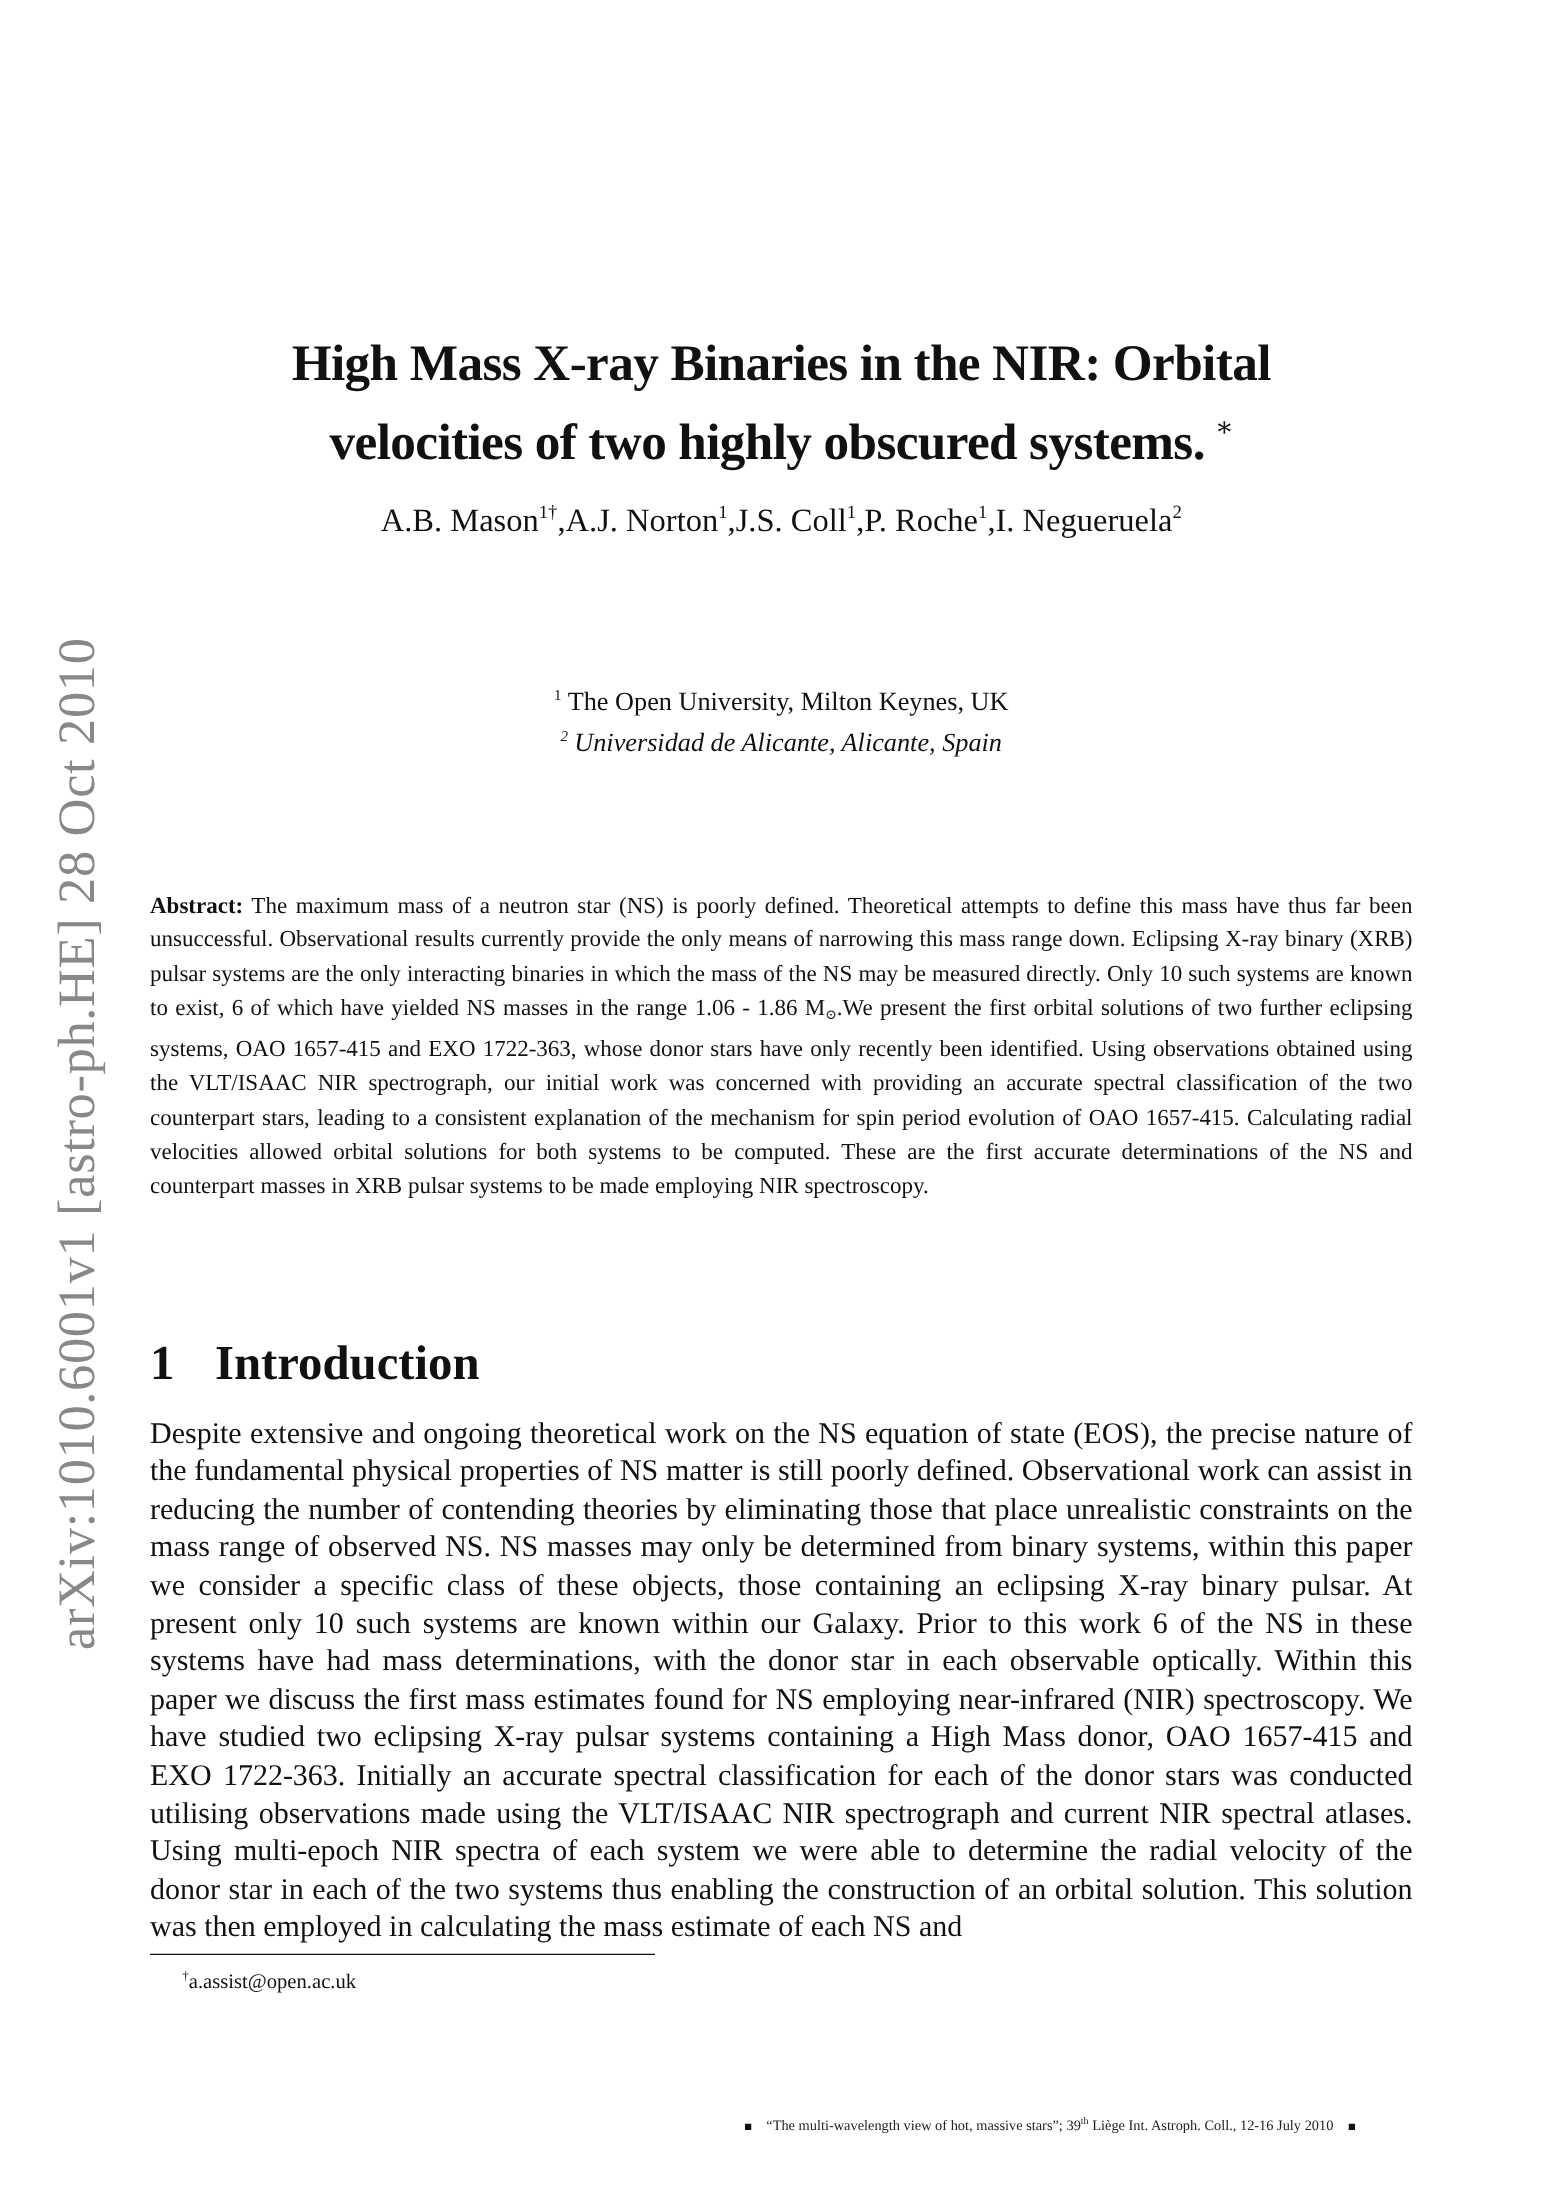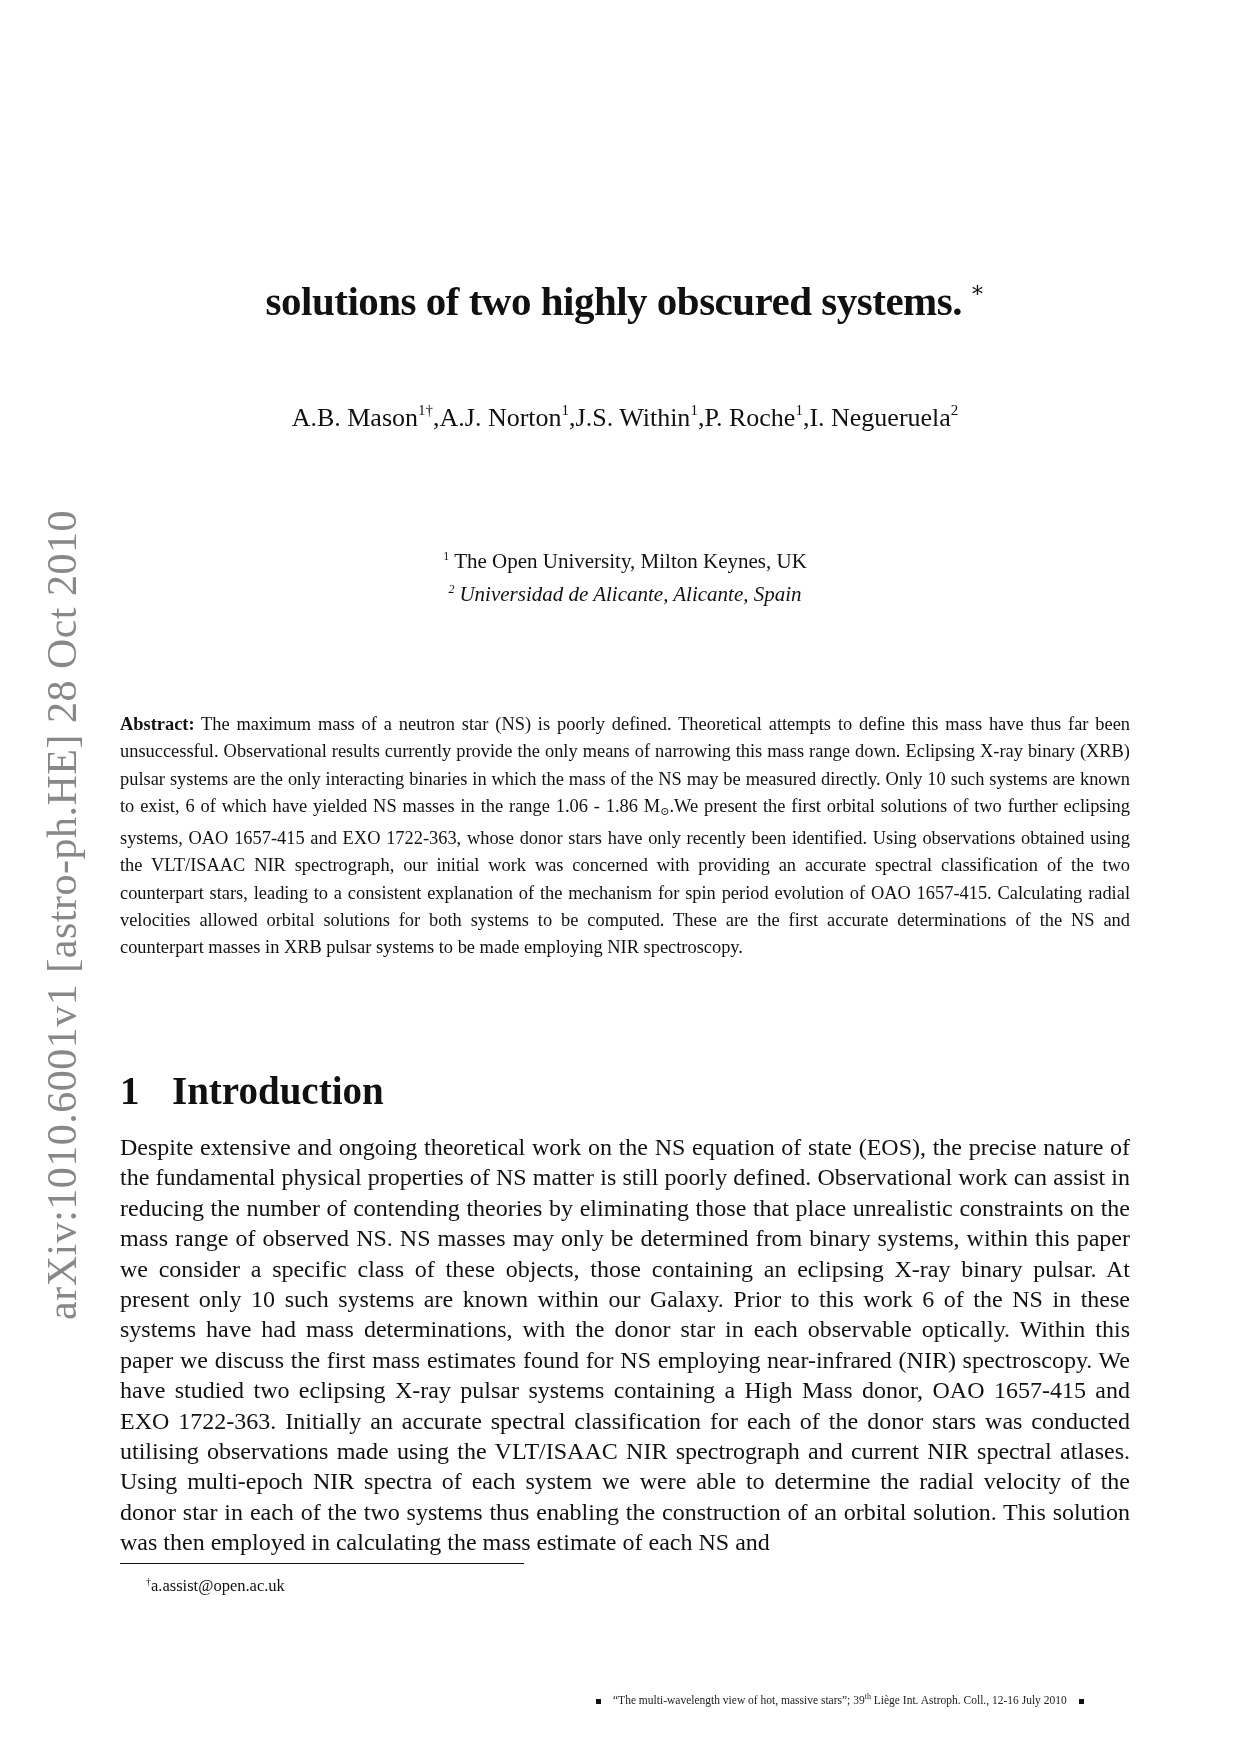--- a/index.html
+++ b/index.html
@@ -33,25 +33,26 @@
   .confline .sq { display: inline-block; width: 5px; height: 5px; background: #111; vertical-align: middle; margin: 0 12px; }
   .confline sup { font-size: 8px; }
   .m-sub { font-size: 11px; vertical-align: -3px; }
 </style>
 </head>
 <body>
 
 <div class="arxiv-stamp">arXiv:1010.6001v1  [astro-ph.HE]  28 Oct 2010</div>
 
 <div class="title">
-  <div><span>solutions of two highly obscured systems.</span><sup>∗</sup></div>
+  <div>High Mass X-ray Binaries in the NIR: Orbital</div>
+  <div><span>velocities of two highly obscured systems.</span><sup>∗</sup></div>
 </div>
 
 <div class="authors">
-  <span>A.B. Mason</span><sup>1</sup><sup>†</sup>,<span>A.J. Norton</span><sup>1</sup>,<span>J.S. Within</span><sup>1</sup>,<span>P. Roche</span><sup>1</sup>,<span>I. Negueruela</span><sup>2</sup>
+  <span>A.B. Mason</span><sup>1</sup><sup>†</sup>,<span>A.J. Norton</span><sup>1</sup>,<span>J.S. Coll</span><sup>1</sup>,<span>P. Roche</span><sup>1</sup>,<span>I. Negueruela</span><sup>2</sup>
 </div>
 
 <div class="affil" style="top:549px;"><sup>1</sup><span>The Open University, Milton Keynes, UK</span></div>
 <div class="affil" style="top:582px;font-style:italic;"><sup>2</sup><span>Universidad de Alicante, Alicante, Spain</span></div>
 
 <div class="abstract">
   <b>Abstract:</b><span> The maximum mass of a neutron star (NS) is poorly defined.  Theoretical attempts to define this mass have thus far been unsuccessful. Observational results currently provide the only means of narrowing this mass range down. Eclipsing X-ray binary (XRB) pulsar systems are the only interacting binaries in which the mass of the NS may be measured directly.  Only 10 such systems are known to exist, 6 of which have yielded NS masses in the range 1.06 - 1.86 M</span><span class="m-sub">⊙</span><span>.We present the first orbital solutions of two further eclipsing systems, OAO 1657-415 and EXO 1722-363, whose donor stars have only recently been identified. Using observations obtained using the VLT/ISAAC NIR spectrograph, our initial work was concerned with providing an accurate spectral classification of the two counterpart stars, leading to a consistent explanation of the mechanism for spin period evolution of OAO 1657-415. Calculating radial velocities allowed orbital solutions for both systems to be computed.  These are the first accurate determinations of the NS and counterpart masses in XRB pulsar systems to be made employing NIR spectroscopy.</span>
 </div>
 
 <div class="section"><span class="num">1</span><span>Introduction</span></div>

